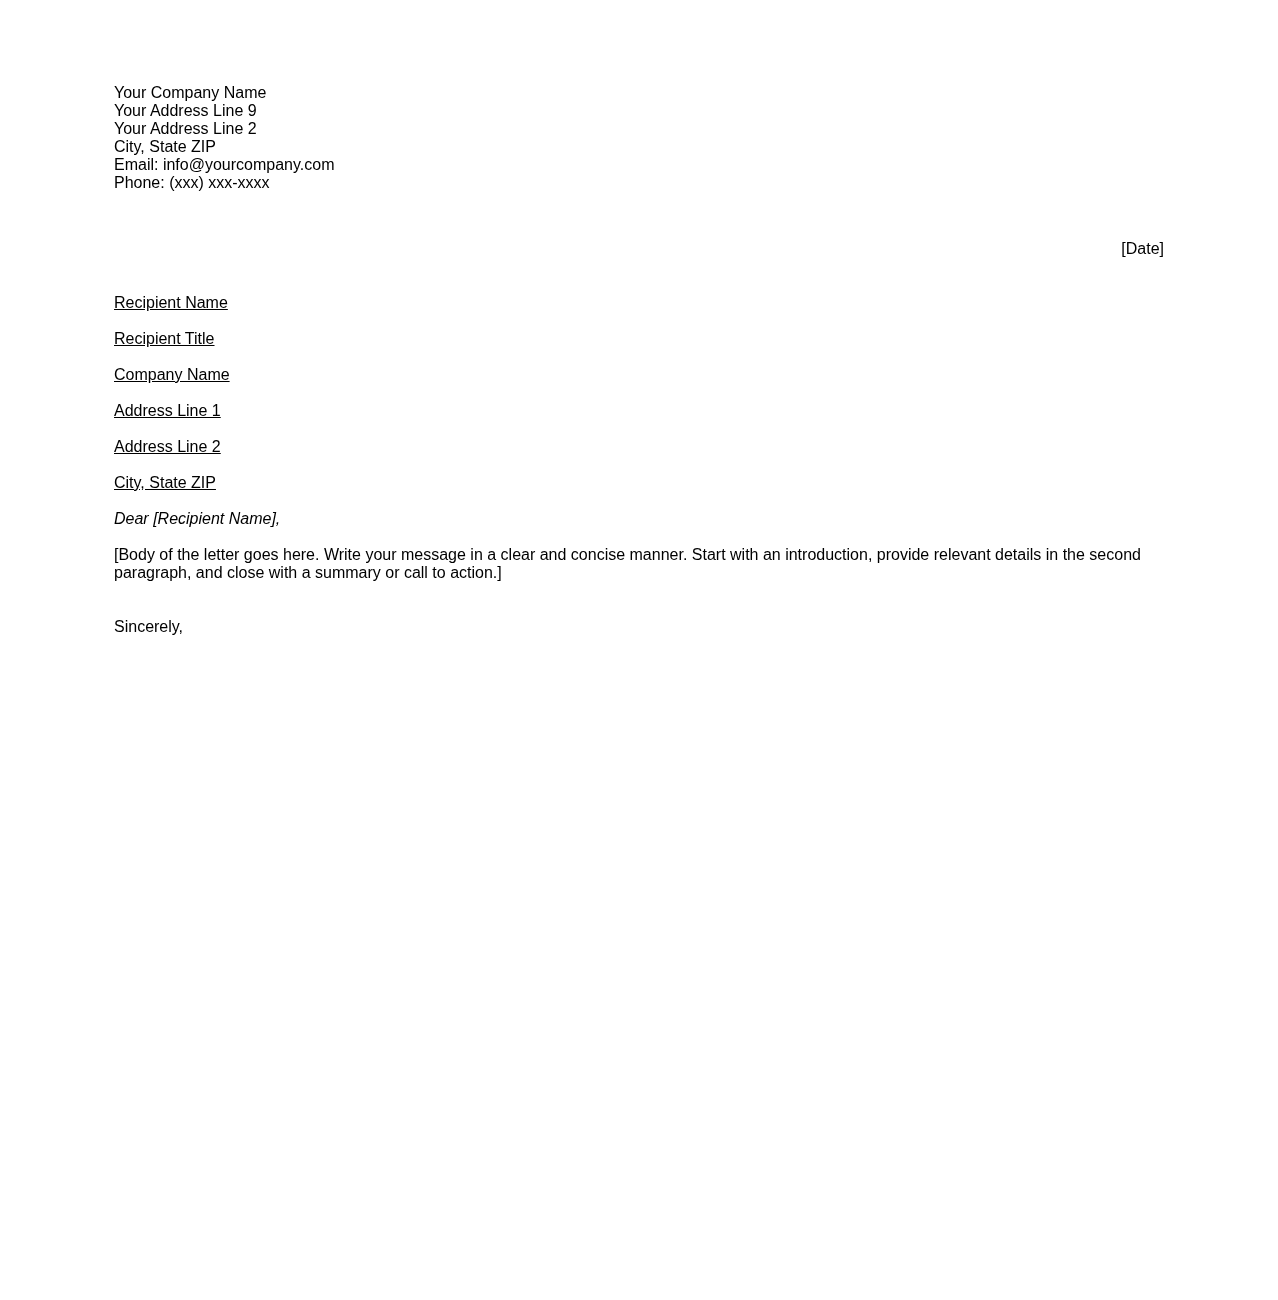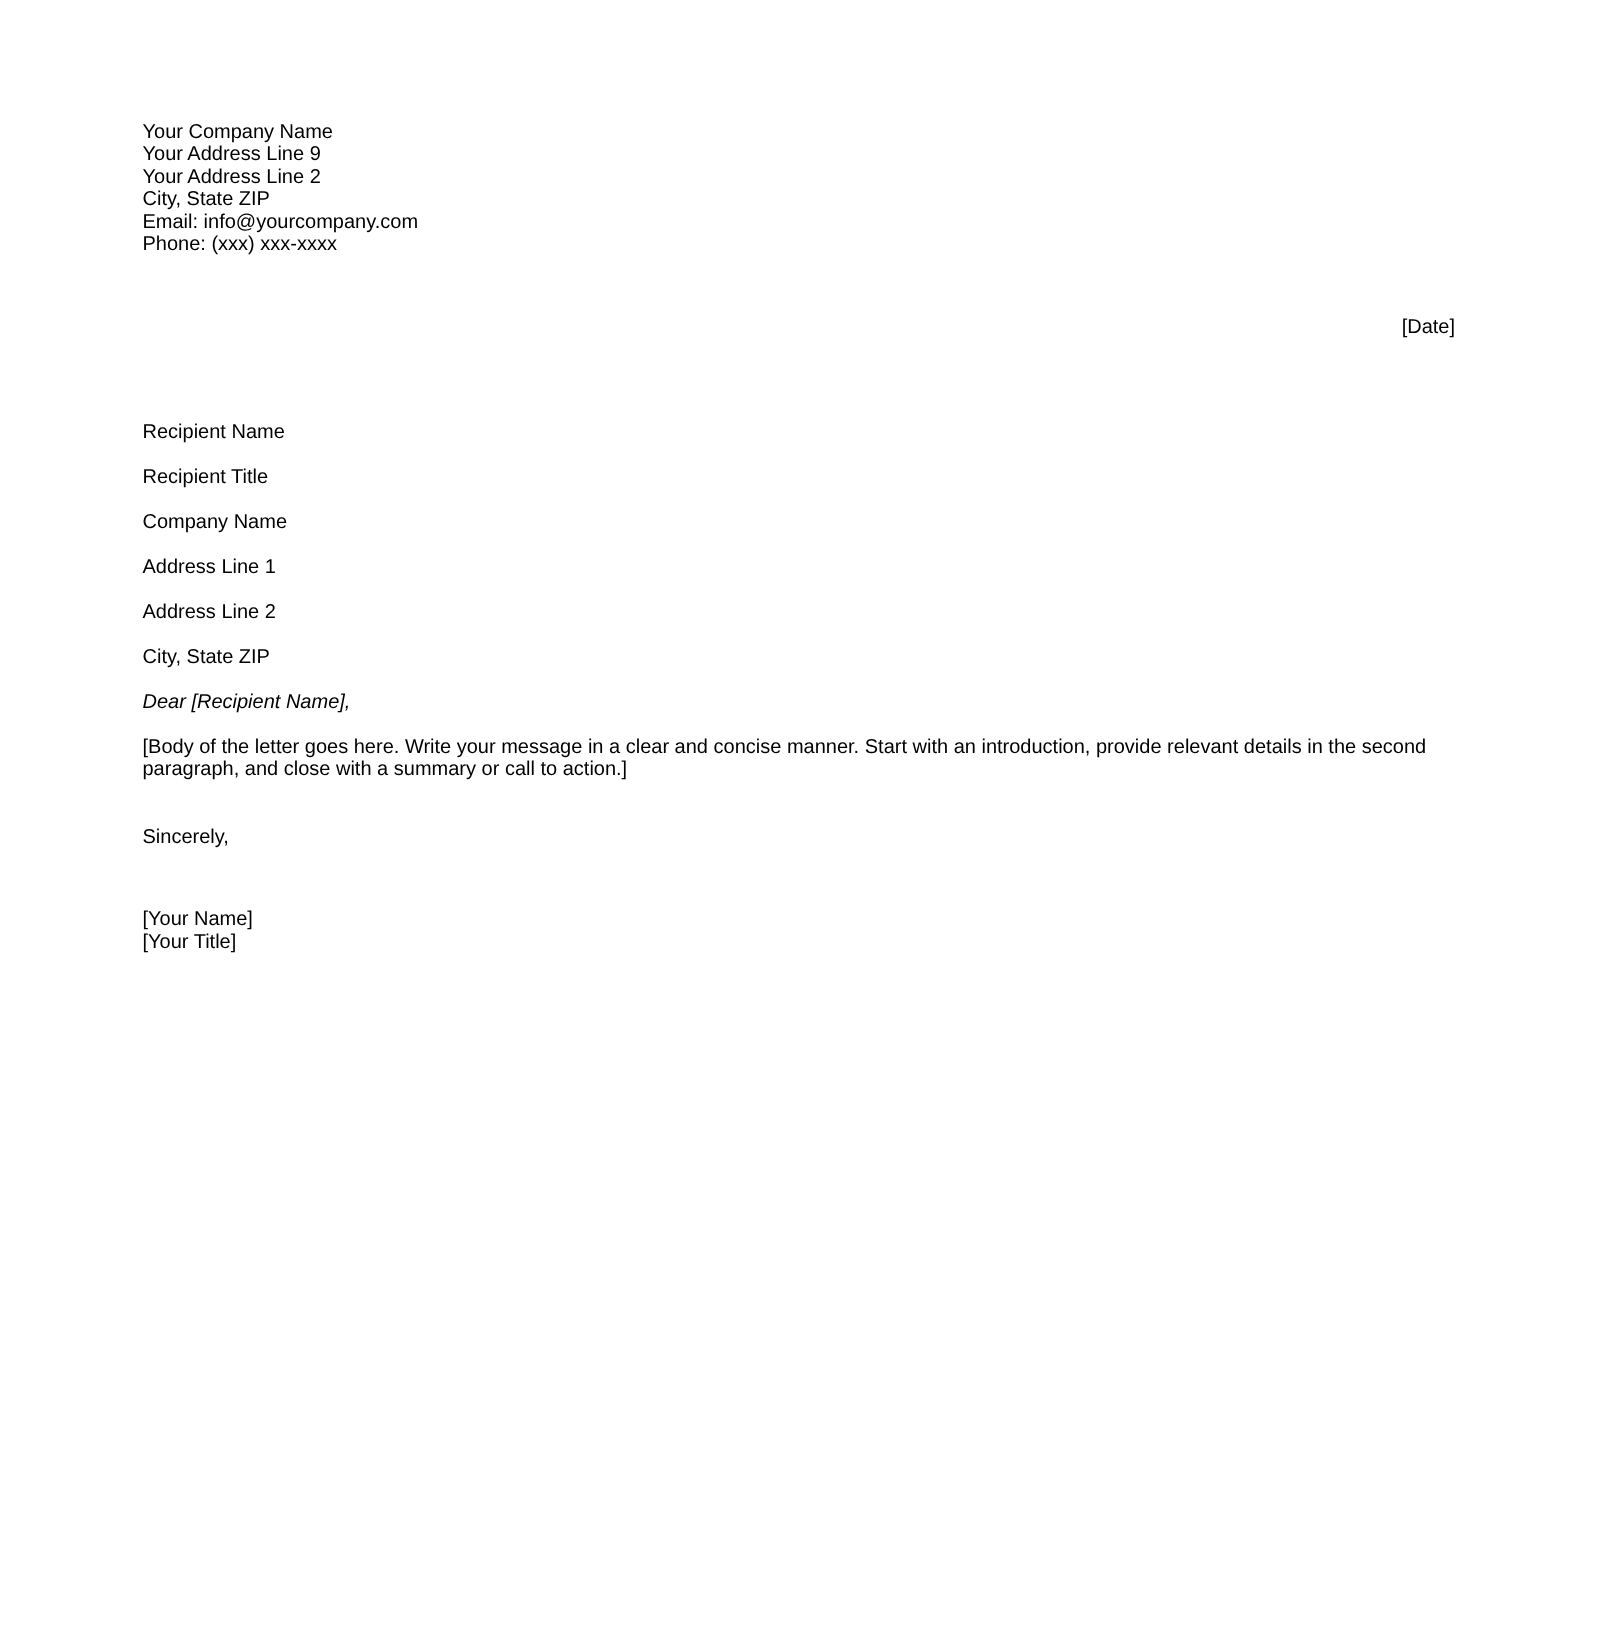--- a/index.html
+++ b/index.html
@@ -12,34 +12,35 @@
       height: 1300px;
       position: relative;
       font-family: "Liberation Sans", sans-serif;
       font-size: 16px;
       line-height: 18px;
       color: #000000;
     }
     .page {
       position: absolute;
       left: 114px;
-      top: 97px;
+      top: 84px;
       width: 1050px;
     }
     .sender-block div {
       height: 18px;
       white-space: nowrap;
     }
     .date-line {
       margin-top: 48px;
       text-align: right;
       height: 18px;
     }
     .recipient-block {
-      margin-top: 66px;
+      margin-top: 36px;
+      text-decoration: underline;
     }
     .recipient-block p {
       margin: 0 0 18px 0;
       height: 18px;
     }
     .salutation {
       margin: 14px 0 18px 0;
       font-style: italic;
     }
     .body-text {
@@ -79,18 +80,14 @@
     <p>Address Line 2</p>
     <p>City, State ZIP</p>
   </div>
 
   <p class="salutation">Dear [Recipient Name],</p>
 
   <p class="body-text">[Body of the letter goes here. Write your message in a clear and concise manner. Start with an introduction, provide relevant details in the second paragraph, and close with a summary or call to action.]</p>
 
   <p class="closing">Sincerely,</p>
 
-  <div class="signature">
-    <div>[Your Name]</div>
-    <div>[Your Title]</div>
-  </div>
 
 </div>
 
 </body></html>

